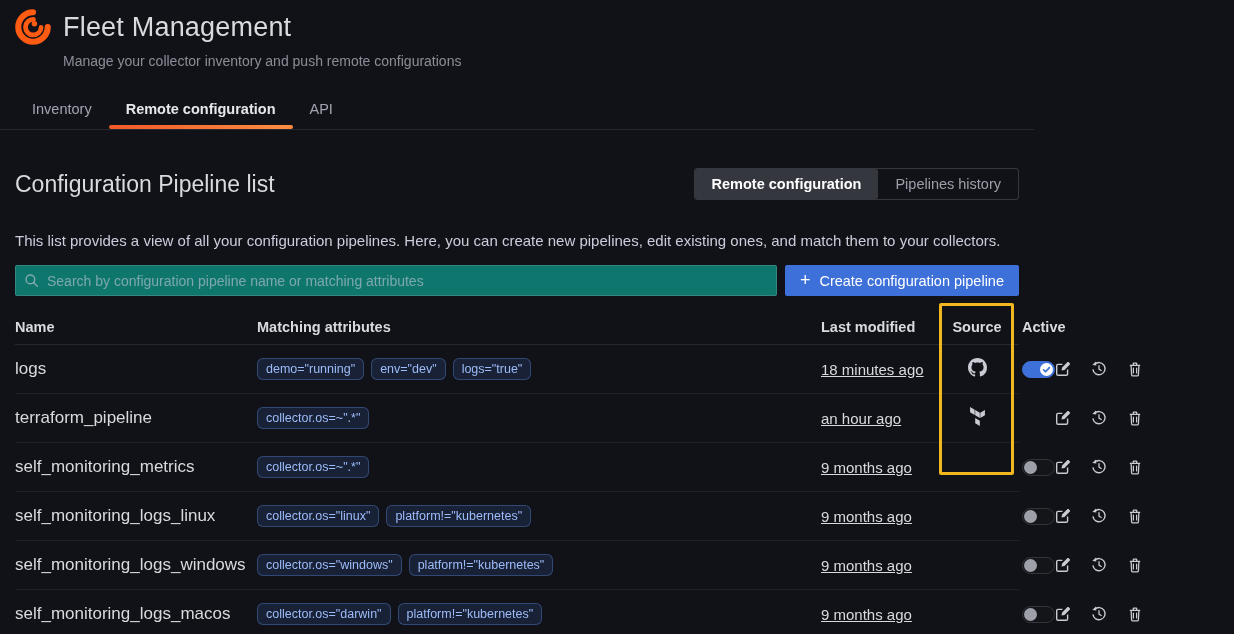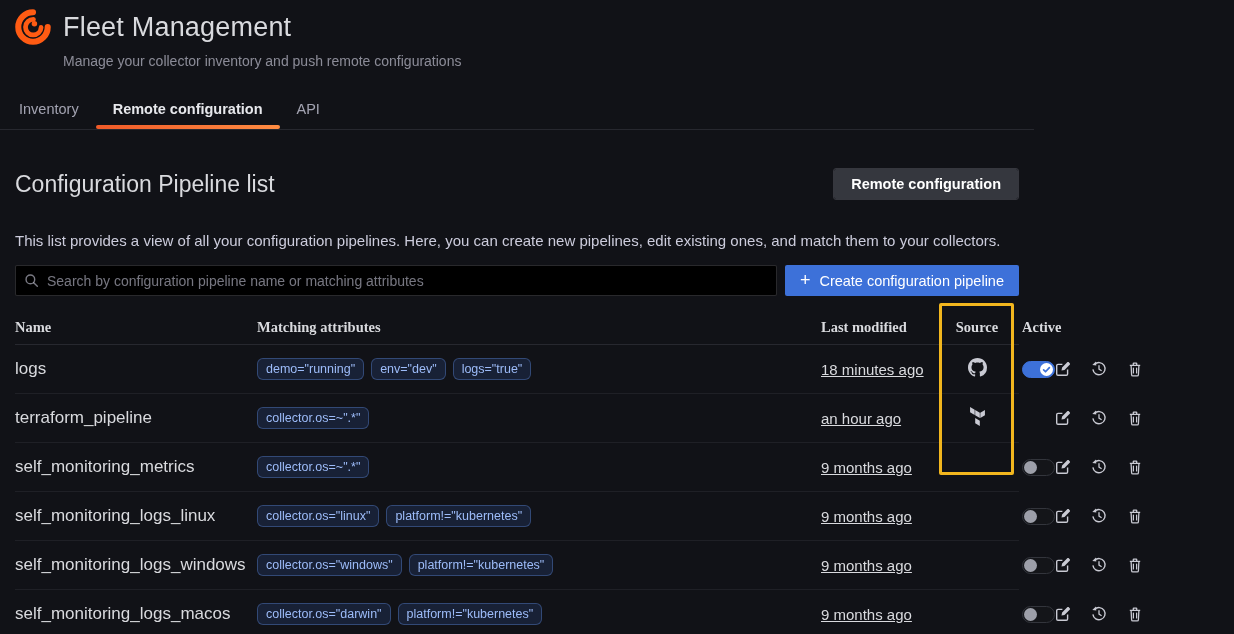--- a/index.html
+++ b/index.html
@@ -26,21 +26,21 @@
   .page{position:relative;width:1034px;height:634px;}
 
   
   header{padding:8px 15px 0 14px;}
   .header-row{display:flex;align-items:center;gap:11px;}
   .logo{width:38px;height:38px;flex:0 0 auto;}
   h1{font-size:27px;font-weight:500;color:var(--text-bright);letter-spacing:.2px;}
   .subtitle{margin:7px 0 0 49px;font-size:14px;color:var(--text-dim);}
 
   
-  .tabbar{margin-top:23px;border-bottom:1px solid var(--border-mid);padding-left:2px;display:flex;}
+  .tabbar{margin-top:23px;border-bottom:1px solid var(--border-mid);padding-left:15px;display:flex;}
   .tab{
     position:relative;background:none;border:none;cursor:pointer;
     padding:9px 17px 12px;font-size:14.5px;color:rgba(204,204,220,0.78);
     font-family:inherit;
   }
   .tab.active{color:#e7e8ec;font-weight:700;}
   .tab.active::after{
     content:"";position:absolute;left:0;right:0;bottom:0;height:4px;border-radius:2px;
     background:linear-gradient(90deg,#f05a28,#ff8c42);
   }
@@ -55,35 +55,35 @@
     color:rgba(204,204,220,0.75);font-family:inherit;height:100%;
   }
   .radio-opt.active{background:#35373e;color:#fff;font-weight:700;border-radius:2px;}
 
   .desc{margin-top:32px;font-size:15px;color:var(--text);}
 
   .search-row{margin-top:16px;display:flex;gap:8px;}
   .search-box{position:relative;flex:1;}
   .search-box .icon-search{position:absolute;left:9px;top:8px;width:15px;height:15px;color:rgba(204,204,220,0.6);}
   input[type="text"]{
-    width:100%;height:31px;background:#000000;border:1px solid var(--border-strong);
+    width:100%;height:31px;background:#0f766e;border:1px solid var(--border-strong);
     border-radius:2px;color:var(--text);font-size:14px;padding:0 10px 0 31px;font-family:inherit;
   }
   input[type="text"]::placeholder{color:rgba(204,204,220,0.58);}
   .create-btn{
     height:31px;background:var(--blue);color:#fff;border:none;border-radius:2px;
     font-size:14.5px;font-weight:500;padding:0 15px;cursor:pointer;display:flex;align-items:center;gap:9px;
     font-family:inherit;white-space:nowrap;
   }
   .create-btn .plus{font-size:18px;font-weight:400;line-height:1;margin-top:-2px;}
 
   
   .table-wrap{position:relative;margin-top:14px;}
   .thead,.tr{display:grid;grid-template-columns:242px 564px 120px 72px 1fr;align-items:center;}
-  .thead{height:35px;border-bottom:1px solid var(--border-mid);font-weight:700;font-size:14.5px;color:var(--text-bright);font-family:Liberation Serif, serif;}
+  .thead{height:35px;border-bottom:1px solid var(--border-mid);font-weight:700;font-size:14.5px;color:var(--text-bright);}
   .tr{height:49px;border-bottom:1px solid var(--border-weak);}
   .td-source{justify-self:center;text-align:right;}
   .td-name{font-size:17px;color:var(--text-bright);}
   .td-attrs{display:flex;gap:7px;flex-wrap:wrap;}
   .td-mod{font-size:15px;color:var(--text-bright);text-decoration:underline;}
   .badge{
     display:inline-block;padding:3px 8px;border-radius:6px;font-size:12.5px;
     color:var(--badge-text);background:rgba(61,113,217,0.16);
     border:1px solid rgba(110,159,255,0.32);white-space:nowrap;
   }
@@ -163,20 +163,21 @@
     <button class="tab">Inventory</button>
     <button class="tab active">Remote configuration</button>
     <button class="tab">API</button>
   </nav>
 
   <main>
     <div class="title-row">
       <h2>Configuration Pipeline list</h2>
       <div class="radio-group">
         <button class="radio-opt active">Remote configuration</button>
+        <button class="radio-opt">Pipelines history</button>
       </div>
     </div>
 
     <p class="desc">This list provides a view of all your configuration pipelines. Here, you can create new pipelines, edit existing ones, and match them to your collectors.</p>
 
     <div class="search-row">
       <div class="search-box">
         <svg class="icon-search">
             <use href="#i-search"></use>
           </svg>

